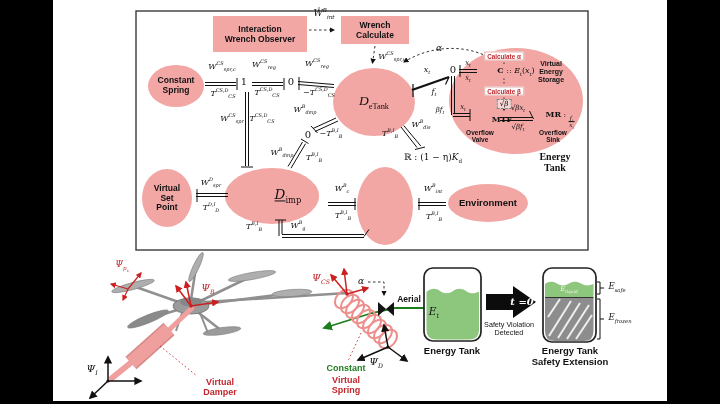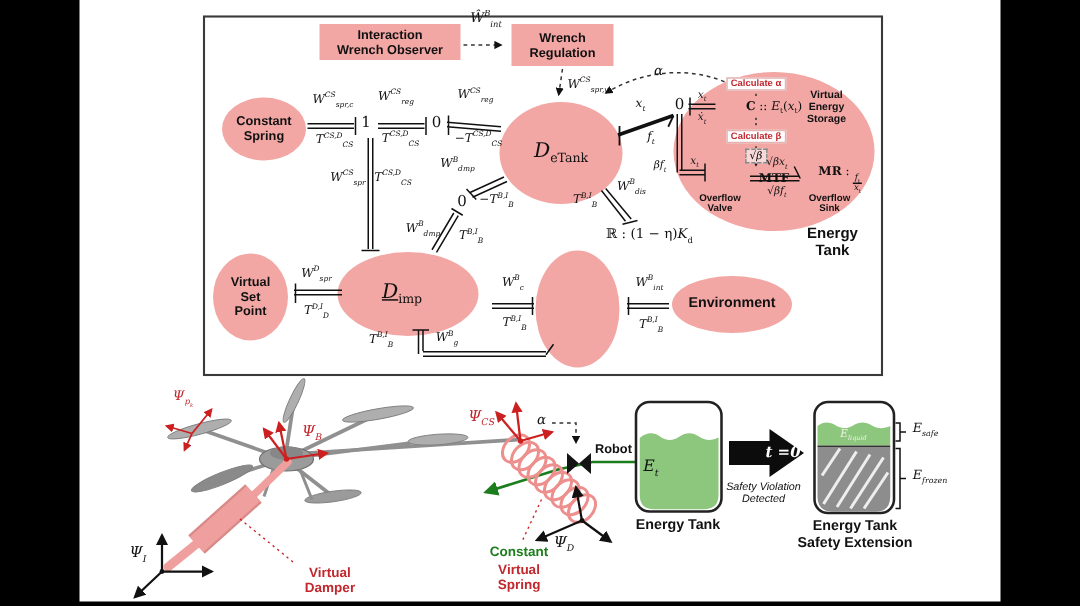--- a/index.html
+++ b/index.html
@@ -6,21 +6,21 @@
   .screen{position:relative;width:720px;height:404px;background:#000;overflow:hidden;
           font-family:"Liberation Sans",sans-serif;}
   .stage{position:absolute;left:53px;top:0;width:614px;height:401px;background:#ffffff;}
   svg.ovl{position:absolute;left:0;top:0;width:720px;height:404px;}
   .lbl{position:absolute;transform:translate(-50%,-50%);white-space:pre-line;text-align:center;
        line-height:1.12;color:#111;}
   .m{font-family:"DejaVu Serif","Liberation Serif",serif;font-style:italic;}
   .mu{font-style:normal;}
   .b{font-family:"Liberation Sans",sans-serif;font-weight:bold;}
   .bold{font-weight:bold;}
-  .it{font-style:italic;}
+  .it{}
   .f65{font-size:6.5px;}.f7{font-size:7px;}.f72{font-size:7.2px;}.f75{font-size:7.5px;}
   .f8{font-size:8px;}.f85{font-size:8.5px;}.f9{font-size:9px;}.f95{font-size:9.5px;}
   .f10{font-size:10px;}.f105{font-size:10.5px;}.f13{font-size:13.5px;}
   .red{color:#c1272d;}.grn{color:#1e7e1e;}.wht{color:#fff;}.lt{color:#f2f2e6;}
   sup,sub{font-size:0.62em;line-height:0;}
   .pinkbox{position:absolute;background:#f2a7a5;display:flex;align-items:center;justify-content:center;
            text-align:center;font-weight:bold;font-size:8.5px;white-space:pre-line;line-height:1.2;color:#111;}
   .calc{position:absolute;transform:translate(-50%,-50%);background:#fff;border:1px solid #e2b3b1;
         color:#c1272d;font-size:6.3px;font-weight:bold;padding:0px 2px;white-space:nowrap;}
   .sqb{position:absolute;transform:translate(-50%,-50%);background:#f7d9d8;border:1px dashed #888;
@@ -196,36 +196,36 @@
       </g>
       <line x1="545" y1="297.5" x2="593.5" y2="297.5" stroke="#333" stroke-width="1"></line>
       <rect x="543" y="268" width="53" height="74" rx="9" fill="none" stroke="#222" stroke-width="1.7"></rect>
       <g stroke="#111" stroke-width="1" fill="none">
         <path d="M597,282 L600,282 L600,294 L597,294 M600,288 L604,288"></path>
         <path d="M597,299 L600,299 L600,339 L597,339 M600,319 L604,319"></path>
       </g>
     </g>
   </svg>
 
-  <div class="pinkbox" style="left:213px;top:16px;width:94px;height:24px;">Interaction
+  <div class="pinkbox" style="left:213px;top:16px;width:94px;height:36px;">Interaction
 Wrench Observer</div>
   <div class="pinkbox" style="left:341px;top:16px;width:68px;height:28px;">Wrench
-Regulation</div>
+Calculate</div>
 
   <div class="lbl m f9" style="left:324px;top:13px;">Ŵ<sup>B</sup><sub>int</sub></div>
   <div class="lbl m f8" style="left:392px;top:57px;">W<sup>CS</sup><sub>spr,v</sub></div>
   <div class="lbl m f9" style="left:439px;top:48px;">α</div>
 
   <div class="lbl b f85" style="left:176px;top:86px;">Constant
 Spring</div>
-  <div class="lbl m mu f13" style="left:374px;top:101px;"><i>D</i><sub>eTank</sub></div>
+  <div class="lbl m mu f13" style="left:374px;top:101px;font-family:Liberation Serif, serif;"><i>D</i><sub>eTank</sub></div>
   <div class="lbl b f85" style="left:167px;top:198px;">Virtual
 Set
 Point</div>
-  <div class="lbl m mu f13" style="left:268px;top:195px;text-decoration:underline;"><i>D</i><sub>imp</sub></div>
+  <div class="lbl m mu f13" style="left:288px;top:195px;text-decoration:underline;"><i>D</i><sub>imp</sub></div>
   <div class="lbl b f95" style="left:488px;top:203px;">Environment</div>
 
   <div class="lbl m mu f10" style="left:244px;top:82px;">1</div>
   <div class="lbl m mu f10" style="left:291px;top:82px;">0</div>
   <div class="lbl m mu f10" style="left:308px;top:135px;">0</div>
   <div class="lbl m mu f10" style="left:453px;top:70px;">0</div>
 
   <div class="lbl m f8" style="left:222px;top:67px;">W<sup>CS</sup><sub>spr,c</sub></div>
   <div class="lbl m f8" style="left:223px;top:94px;">T<sup>CS,D</sup><sub>CS</sub></div>
   <div class="lbl m f8" style="left:264px;top:65px;">W<sup>CS</sup><sub>reg</sub></div>
@@ -253,48 +253,48 @@
   <div class="lbl m f8" style="left:298px;top:226px;">W<sup>B</sup><sub>g</sub></div>
 
   <div class="calc" style="left:504px;top:56px;">Calculate α</div>
   <div class="calc" style="left:504px;top:91px;">Calculate β</div>
   <div class="lbl m mu f8" style="left:516px;top:71px;"><b>C</b> :: <i>E</i><sub>t</sub>(<i>x</i><sub>t</sub>)</div>
   <div class="lbl m f7" style="left:468px;top:64px;">x<sub>t</sub></div>
   <div class="lbl m f7" style="left:468px;top:79px;">ẋ<sub>t</sub></div>
   <div class="sqb m" style="left:504px;top:104px;">√β</div>
   <div class="lbl m f7" style="left:440px;top:111px;">βf<sub>t</sub></div>
   <div class="lbl m f7" style="left:463px;top:108px;">x<sub>t</sub></div>
-  <div class="lbl m mu bold f8" style="left:516px;top:119px;">MTF</div>
+  <div class="lbl m mu bold f8" style="left:502px;top:119px;">MTF</div>
   <div class="lbl m f7" style="left:518px;top:109px;">√βx<sub>t</sub></div>
   <div class="lbl m f7" style="left:518px;top:128px;">√βf<sub>t</sub></div>
   <div class="lbl m mu f8" style="left:560px;top:119px;"><b>MR</b> : <span class="frac"><span class="fn"><i>f</i><sub>t</sub></span><span><i>x</i><sub>t</sub></span></span></div>
   <div class="lbl b f65" style="left:480px;top:136px;">Overflow
 Valve</div>
   <div class="lbl b f65" style="left:553px;top:136px;">Overflow
 Sink</div>
   <div class="lbl b f7" style="left:551px;top:72px;">Virtual
 Energy
 Storage</div>
-  <div class="lbl b f10" style="left:555px;top:162px;">Energy
+  <div class="lbl b f10" style="left:555px;top:162px;font-family:Liberation Serif, serif;">Energy
 Tank</div>
 
   <div class="lbl m f9 red" style="left:122px;top:265px;">Ψ<sub>p<sub>k</sub></sub></div>
   <div class="lbl m f10 red" style="left:208px;top:288px;">Ψ<sub>B</sub></div>
   <div class="lbl m f10 red" style="left:321px;top:278px;">Ψ<sub>CS</sub></div>
   <div class="lbl m f10" style="left:92px;top:369px;">Ψ<sub>I</sub></div>
   <div class="lbl m f10" style="left:376px;top:362px;">Ψ<sub>D</sub></div>
 
   <div class="lbl b f9 red" style="left:220px;top:387px;">Virtual
 Damper</div>
   <div class="lbl b f9 grn" style="left:346px;top:368px;">Constant</div>
   <div class="lbl b f9 red" style="left:346px;top:385px;">Virtual
 Spring</div>
 
   <div class="lbl m f9" style="left:361px;top:281px;">α</div>
-  <div class="lbl b f85" style="left:409px;top:300px;">Robot</div>
+  <div class="lbl b f85" style="left:409px;top:300px;">Aerial</div>
   <div class="lbl m f105" style="left:434px;top:312px;">E<sub>t</sub></div>
   <div class="lbl b f95" style="left:452px;top:351px;">Energy Tank</div>
 
   <div class="lbl m f10 bold wht" style="left:500px;top:302px;margin-left:22px;">t =0</div>
   <div class="lbl f72 it" style="left:509px;top:329px;">Safety Violation
 Detected</div>
 
   <div class="lbl m f7 lt" style="left:569px;top:290px;">E<sub>liquid</sub></div>
   <div class="lbl m f85" style="left:617px;top:287px;">E<sub>safe</sub></div>
   <div class="lbl m f85" style="left:620px;top:318px;">E<sub>frozen</sub></div>

